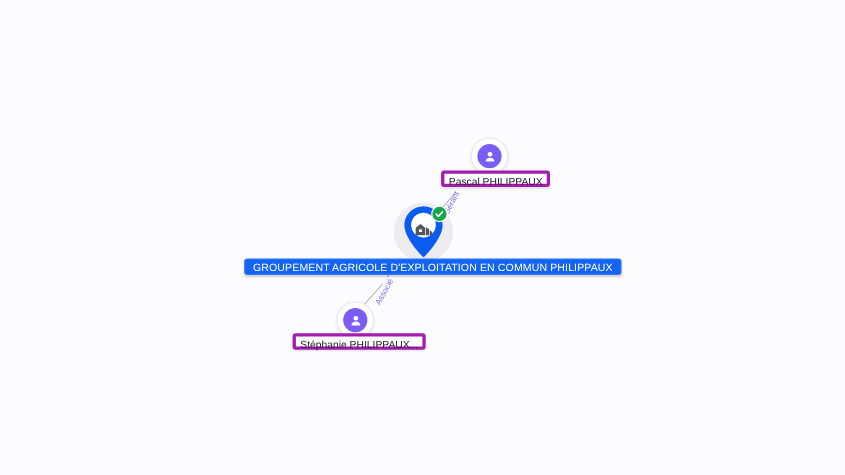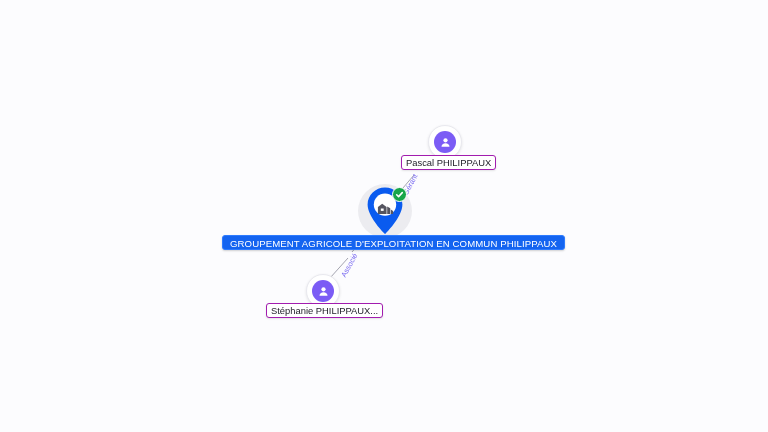--- a/index.html
+++ b/index.html
@@ -132,21 +132,21 @@
     display: flex;
     align-items: center;
     justify-content: center;
   }
   .person-label {
     position: absolute;
     height: 15px;
     line-height: 14px;
     padding: 0 4px;
     background: #ffffff;
-    border: 1px solid #a21caf;
+    border: 3px solid #a21caf;
     border-radius: 3px;
     color: #22222b;
     font-size: 9.4px;
     white-space: nowrap;
     box-sizing: border-box;
     box-shadow: 0 1px 2px rgba(0,0,0,0.10);
   }
 
   
   #node-pascal      { left: 428px; top: 125px; }

